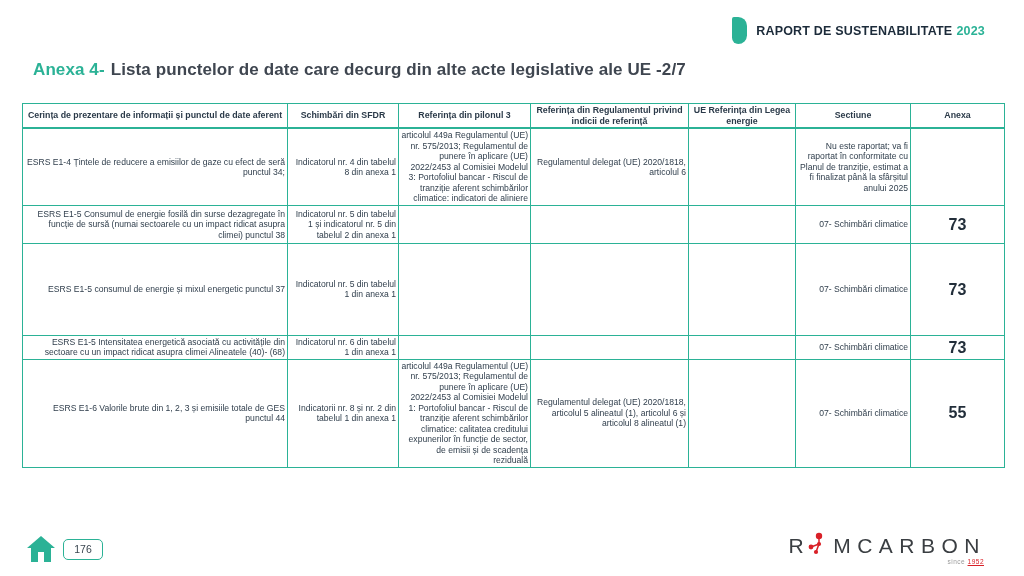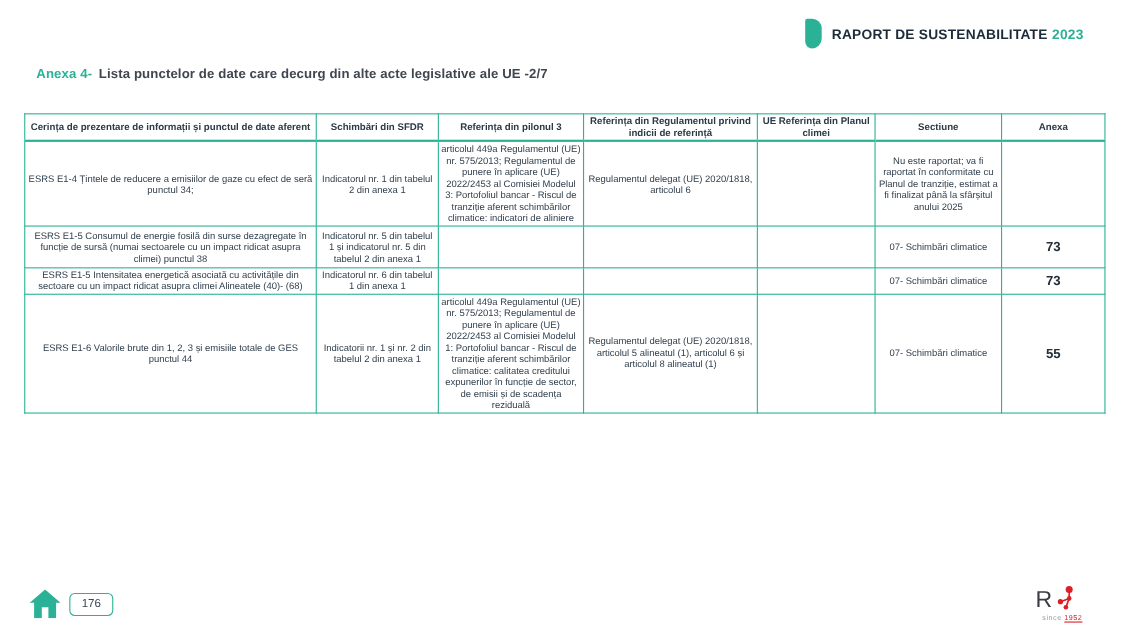--- a/index.html
+++ b/index.html
@@ -24,46 +24,46 @@
   }
   .report-banner .txt {
     font-size:12.5px; font-weight:bold; letter-spacing:0.2px;
     color:#1c2b3a;
   }
   .report-banner .year { color:#2bb296; margin-left:4px; }
 
   
   .page-title {
     position:absolute; left:33px; top:60px;
-    font-size:12px; font-weight:bold; color:#3f4650;
+    font-size:17px; font-weight:bold; color:#3f4650;
     letter-spacing:0.1px;
   }
   .page-title .prefix { color:#2bb296; margin-right:6px; }
 
   
   .tbl-wrap { position:absolute; left:22px; top:103px; width:982px; }
   table {
     width:982px; table-layout:fixed;
     border-collapse:collapse;
   }
   th, td {
     border:1px solid #2bb296;
     font-size:8.6px; line-height:1.22;
     padding:1px 2px;
     vertical-align:middle;
-    text-align:center;
+    text-align:right;
     word-wrap:break-word;
     color:#32404e;
   }
   thead th {
     font-weight:bold; text-align:center; vertical-align:middle;
     height:24px; font-size:8.8px; color:#2b3a49;
     border-bottom:2px solid #2bb296;
   }
-  td.col-pagina { text-align:center; font-weight:bold; font-size:12px; color:#222e3a; }
+  td.col-pagina { text-align:center; font-weight:bold; font-size:16px; color:#222e3a; }
 
   
   .home-btn { position:absolute; left:27px; top:536px; width:28px; height:26px; cursor:pointer; }
   .page-badge {
     position:absolute; left:63px; top:539px;
     min-width:40px; height:21px; line-height:19px;
     border:1.5px solid #2bb296; border-radius:5px;
     text-align:center; font-size:10.5px; color:#3a4650;
     padding:0 3px; background:#fff;
   }
@@ -104,56 +104,65 @@
         <col style="width:107px">
         <col style="width:115px">
       <col style="width:94px">
     </colgroup>
     <thead>
       <tr>
         <th>Cerința de prezentare de informații și punctul de date aferent</th>
         <th>Schimbări din SFDR</th>
         <th>Referința din pilonul 3</th>
         <th>Referința din Regulamentul privind indicii de referință</th>
-        <th>UE Referința din Planul climei</th>
+        <th>UE Referința din Legea energie</th>
         <th>Sectiune</th>
         <th>Anexa</th>
       </tr>
     </thead>
     <tbody>
       <tr style="height:76px">
         <td>ESRS E1-4 Țintele de reducere a emisiilor de gaze cu efect de seră punctul 34;</td>
-        <td>Indicatorul nr. 1 din tabelul 2 din anexa 1</td>
+        <td>Indicatorul nr. 4 din tabelul 8 din anexa 1</td>
         <td>articolul 449a Regulamentul (UE) nr. 575/2013; Regulamentul de punere în aplicare (UE) 2022/2453 al Comisiei Modelul 3: Portofoliul bancar - Riscul de tranziție aferent schimbărilor climatice: indicatori de aliniere</td>
         <td>Regulamentul delegat (UE) 2020/1818, articolul 6</td>
         <td></td>
         <td>Nu este raportat; va fi raportat în conformitate cu Planul de tranziție, estimat a fi finalizat până la sfârșitul anului 2025</td>
         <td class="col-pagina"></td>
       </tr>
       <tr style="height:38px">
         <td>ESRS E1-5 Consumul de energie fosilă din surse dezagregate în funcție de sursă (numai sectoarele cu un impact ridicat asupra climei) punctul 38</td>
         <td>Indicatorul nr. 5 din tabelul 1 și indicatorul nr. 5 din tabelul 2 din anexa 1</td>
+        <td></td>
+        <td></td>
+        <td></td>
+        <td>07- Schimbări climatice</td>
+        <td class="col-pagina">73</td>
+      </tr>
+      <tr style="height:92px">
+        <td>ESRS E1-5 consumul de energie și mixul energetic punctul 37</td>
+        <td>Indicatorul nr. 5 din tabelul 1 din anexa 1</td>
         <td></td>
         <td></td>
         <td></td>
         <td>07- Schimbări climatice</td>
         <td class="col-pagina">73</td>
       </tr>
       <tr style="height:21px">
         <td>ESRS E1-5 Intensitatea energetică asociată cu activitățile din sectoare cu un impact ridicat asupra climei Alineatele (40)- (68)</td>
         <td>Indicatorul nr. 6 din tabelul 1 din anexa 1</td>
         <td></td>
         <td></td>
         <td></td>
         <td>07- Schimbări climatice</td>
         <td class="col-pagina">73</td>
       </tr>
       <tr style="height:97px">
         <td>ESRS E1-6 Valorile brute din 1, 2, 3 și emisiile totale de GES punctul 44</td>
-        <td>Indicatorii nr. 1 și nr. 2 din tabelul 2 din anexa 1</td>
+        <td>Indicatorii nr. 8 și nr. 2 din tabelul 1 din anexa 1</td>
         <td>articolul 449a Regulamentul (UE) nr. 575/2013; Regulamentul de punere în aplicare (UE) 2022/2453 al Comisiei Modelul 1: Portofoliul bancar - Riscul de tranziție aferent schimbărilor climatice: calitatea creditului expunerilor în funcție de sector, de emisii și de scadența reziduală</td>
         <td>Regulamentul delegat (UE) 2020/1818, articolul 5 alineatul (1), articolul 6 și articolul 8 alineatul (1)</td>
         <td></td>
         <td>07- Schimbări climatice</td>
         <td class="col-pagina">55</td>
       </tr>
     </tbody>
   </table>
 </div>
 
@@ -171,17 +180,18 @@
       <svg width="24" height="24" viewBox="0 0 24 24">
         <line x1="12" y1="6" x2="12" y2="13" stroke="#d92027" stroke-width="1.5"></line>
         <line x1="12" y1="13" x2="4" y2="16" stroke="#d92027" stroke-width="1.5"></line>
         <line x1="12" y1="13" x2="9" y2="21" stroke="#d92027" stroke-width="1.5"></line>
         <circle cx="12" cy="5" r="3.2" fill="#d92027"></circle>
         <circle cx="12" cy="13" r="2.1" fill="#d92027"></circle>
         <circle cx="4" cy="16" r="2.4" fill="#d92027"></circle>
         <circle cx="9" cy="21" r="2.1" fill="#d92027"></circle>
       </svg>
     </span>
+    <span>MCARBON</span>
   </div>
   <div class="logo-tagline">
     <span>since </span><span class="yr">1952</span>
   </div>
 </div>
 
 </body></html>

